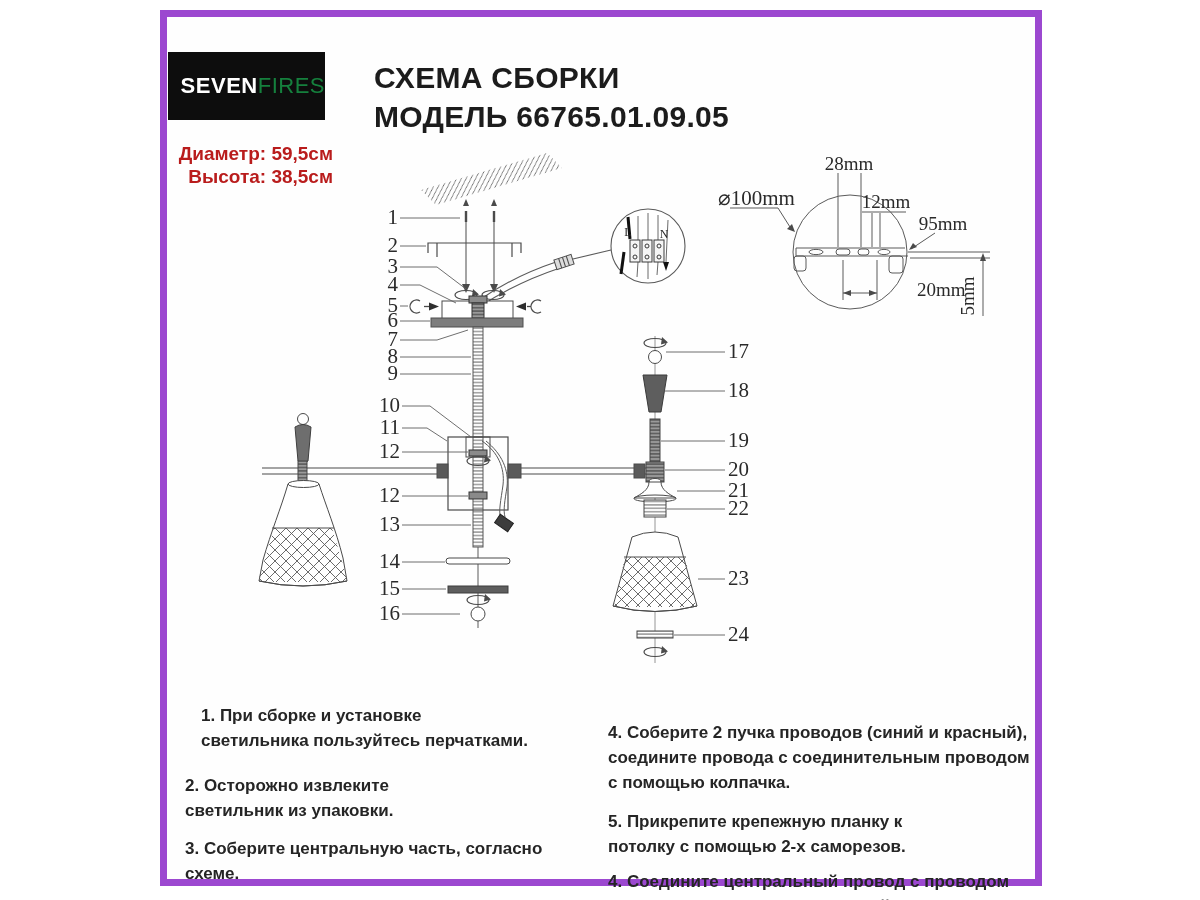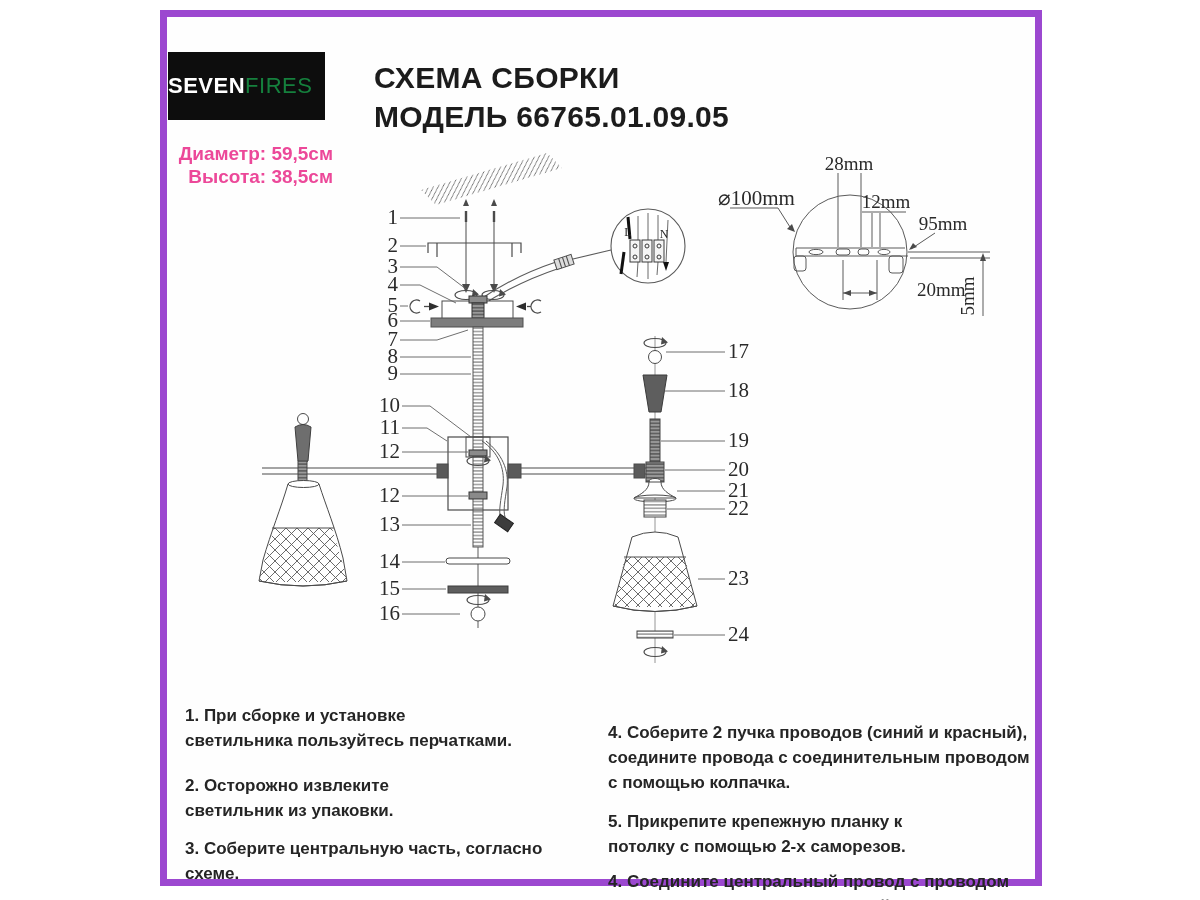--- a/index.html
+++ b/index.html
@@ -1,38 +1,38 @@
 <!DOCTYPE html>
 <html><head>
 <meta charset="utf-8">
 <style>
   html,body{margin:0;padding:0;background:#fff;}
   .canvas{position:relative;width:1200px;height:900px;background:#fff;overflow:hidden;
           font-family:"Liberation Sans",sans-serif;color:#1e1e1e;}
   .frame{position:absolute;left:160px;top:10px;width:868px;height:862px;
          border:7px solid #9c48d0;background:#fefefe;}
   .logo{position:absolute;left:168px;top:52px;width:157px;height:68px;background:#0d0d0d;
-        display:flex;align-items:center;justify-content:flex-start;}
+        display:flex;align-items:center;justify-content:flex-end;}
   .logo .b{color:#fff;font-weight:700;font-size:22px;letter-spacing:.5px;}
   .logo .l{color:#15803d;font-weight:400;font-size:22px;letter-spacing:.5px;}
   .title{position:absolute;left:374px;top:50px;font-size:30px;line-height:39px;font-weight:700;
          letter-spacing:.3px;color:#1c1c1c;margin-top:8px;}
   .dims{position:absolute;left:168px;top:142px;width:165px;text-align:right;
-        font-size:19px;line-height:23px;font-weight:700;color:#ec4899;}
+        font-size:19px;line-height:23px;font-weight:700;color:#b91c1c;}
   svg.diagram{position:absolute;left:0;top:0;}
   .callout{font-family:"Liberation Serif",serif;font-size:21px;fill:#2a2a2a;}
   .dimtxt{font-family:"Liberation Serif",serif;font-size:19px;fill:#2a2a2a;}
   .termtxt{font-family:"Liberation Serif",serif;font-size:12px;fill:#2a2a2a;}
   .instr-heading{position:absolute;left:185px;top:656px;font-size:18px;font-weight:700;
                  letter-spacing:.6px;}
   .col{position:absolute;font-size:17px;line-height:25px;font-weight:700;color:#252525;}
   .col-left{left:185px;top:703px;width:415px;}
   .col-right{left:608px;top:720px;width:432px;}
   .step{white-space:pre-line;}
-  .col-left .step1{margin-bottom:20px;}
+  .col-left .step1{margin-bottom:20px;margin-left:16px;}
   .col-left .step2{margin-bottom:13px;}
   .col-right .step1{margin-bottom:14px;}
   .col-right .step2{margin-bottom:10px;}
 </style>
 </head>
 <body>
 
 <div class="canvas">
   <div class="frame"></div>
 

